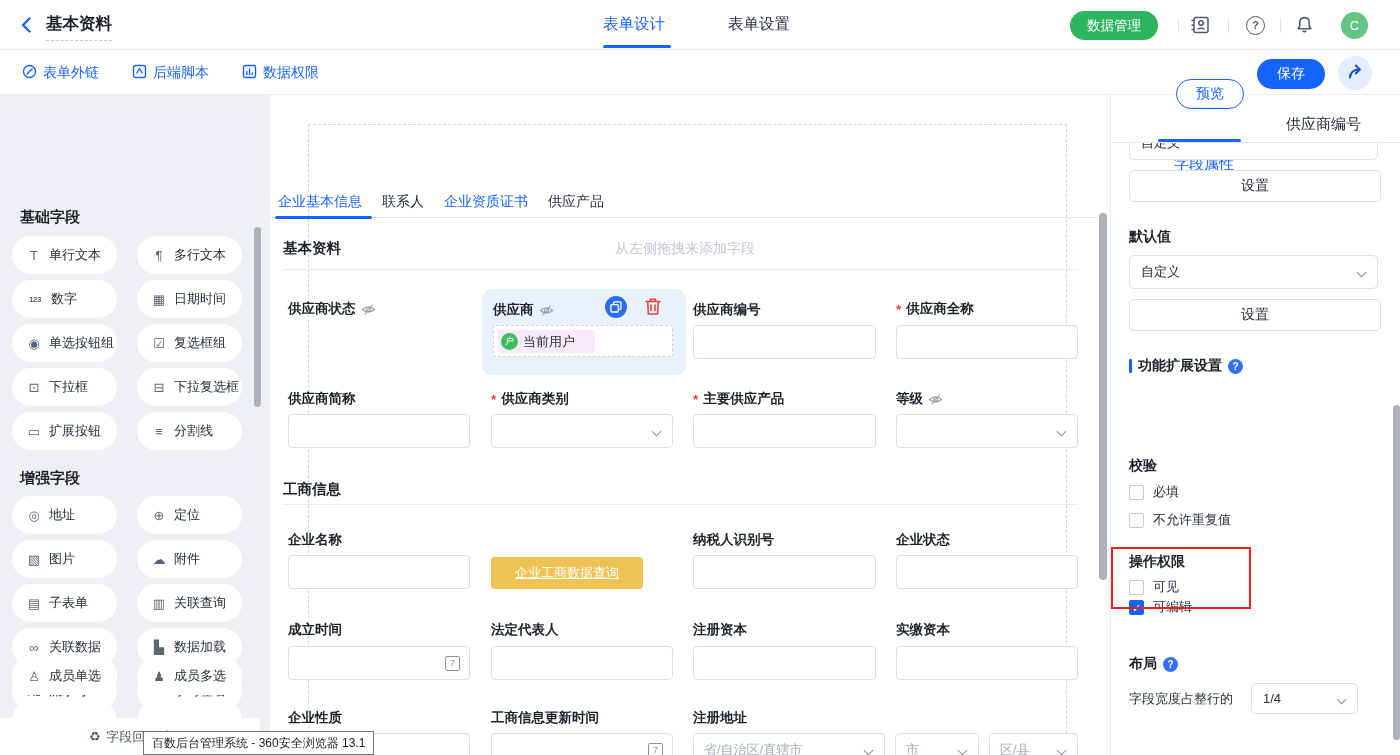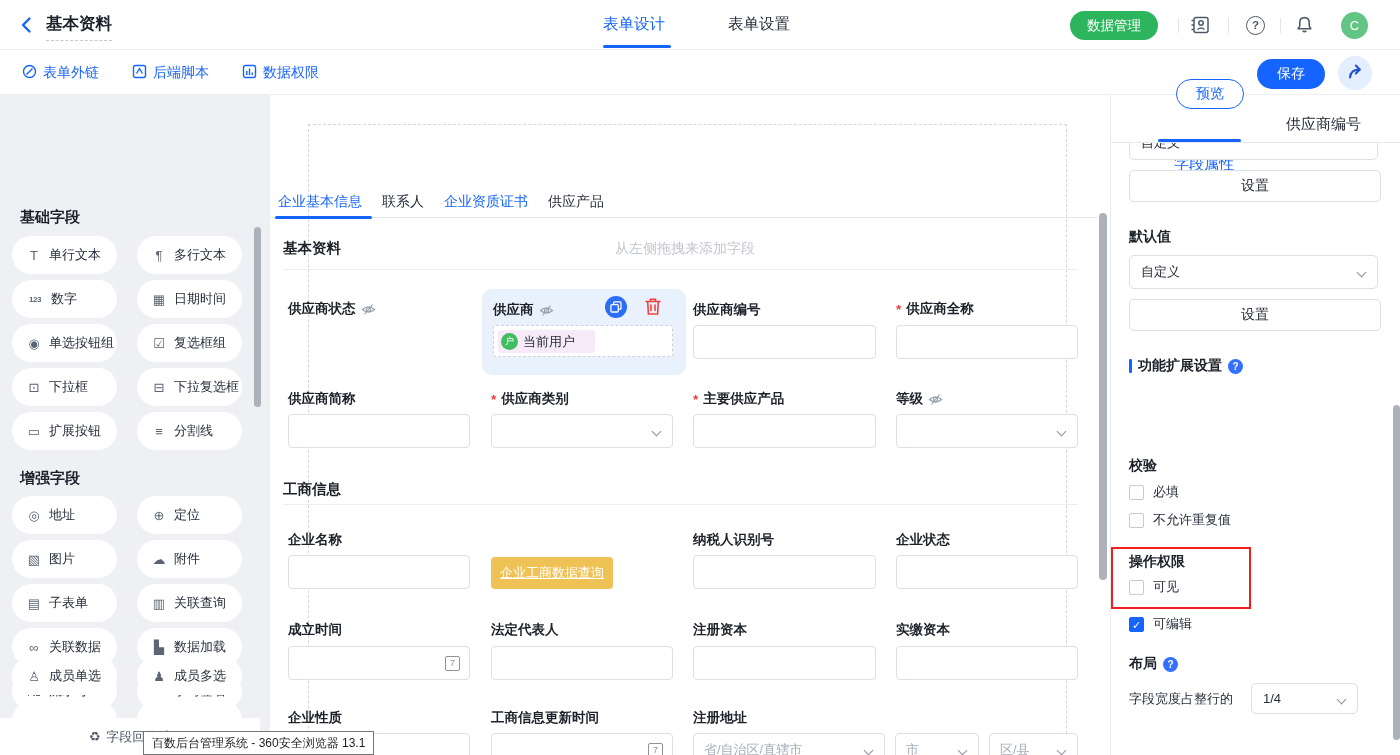--- a/index.html
+++ b/index.html
@@ -67,21 +67,21 @@
        color:#8a919f;font-size:9px;text-align:center;line-height:13px;}
   .cal::after{content:"7";}
   .selblock{position:absolute;left:212px;top:194px;width:204px;height:86px;background:#e9f1fc;border-radius:10px;}
   .copybtn{position:absolute;left:123px;top:7px;width:22px;height:22px;border-radius:50%;background:#2b6df4;
            display:flex;align-items:center;justify-content:center;cursor:pointer;}
   .innerbox{position:absolute;left:11px;top:36px;width:180px;height:32px;background:#fff;border:1px dashed #ccd1d9;border-radius:3px;}
   .usertag{position:absolute;left:4px;top:4px;width:97px;height:23px;background:#f7ebfa;border-radius:3px;
            display:flex;align-items:center;gap:5px;padding-left:3px;font-size:13px;color:#272e3b;}
   .tagicon{width:17px;height:17px;border-radius:50%;background:#3fbd5f;color:#fff;font-size:9px;
            display:flex;align-items:center;justify-content:center;flex:none;}
-  .ybtn{position:absolute;left:221px;top:462px;width:122px;height:32px;background:#eec255;border-radius:4px;
+  .ybtn{position:absolute;left:221px;top:462px;width:152px;height:32px;background:#eec255;border-radius:4px;
         color:#fff;font-size:13px;display:flex;align-items:center;justify-content:center;text-decoration:underline;cursor:pointer;}
 
   
   #rp{position:absolute;left:1110px;top:95px;width:290px;height:660px;background:#fff;border-left:1px solid #e8eaee;}
   .ptab{position:absolute;top:20px;font-size:15px;color:#272e3b;cursor:pointer;}
   .ptab.on{color:#1664ff;}
   .ptab-underline{position:absolute;left:47px;top:44px;width:83px;height:3px;background:#1664ff;border-radius:2px;}
   .ptab-divider{position:absolute;left:0;top:47px;width:290px;height:1px;background:#e6e8ec;}
   #rp-scroll{position:absolute;left:0;top:48px;width:290px;height:612px;overflow:hidden;}
   .pbtn{position:absolute;left:18px;width:252px;height:32px;border:1px solid #dcdfe6;border-radius:5px;background:#fff;
@@ -513,21 +513,21 @@
         <span class="cb"></span>
         <span>不允许重复值</span>
       </div>
 
       <div class="redbox"></div>
       <div class="ptitle" style="top:410px;">操作权限</div>
       <div class="cbrow" style="top:435px;">
         <span class="cb"></span>
         <span>可见</span>
       </div>
-      <div class="cbrow" style="top:472px;">
+      <div class="cbrow" style="top:455px;">
         <span class="cb on"></span>
         <span>可编辑</span>
       </div>
 
       <div class="ptitle" style="top:512px;">
         <span>布局</span>
         <span class="qmark"></span>
       </div>
       <div class="cbrow" style="top:547px;gap:0;">
         <span>字段宽度占整行的</span>

